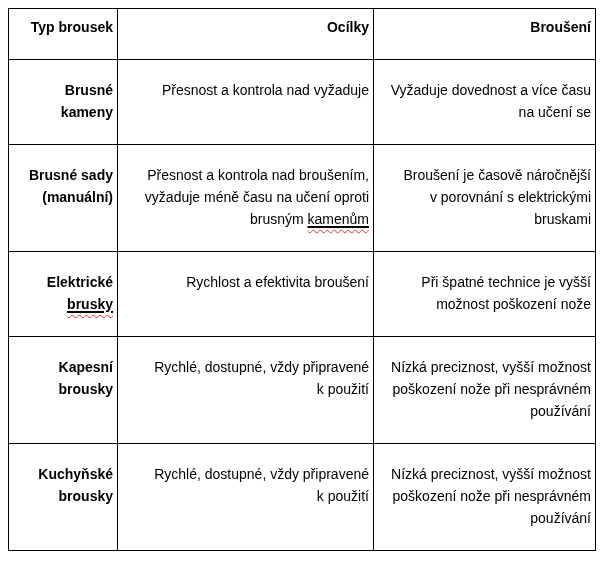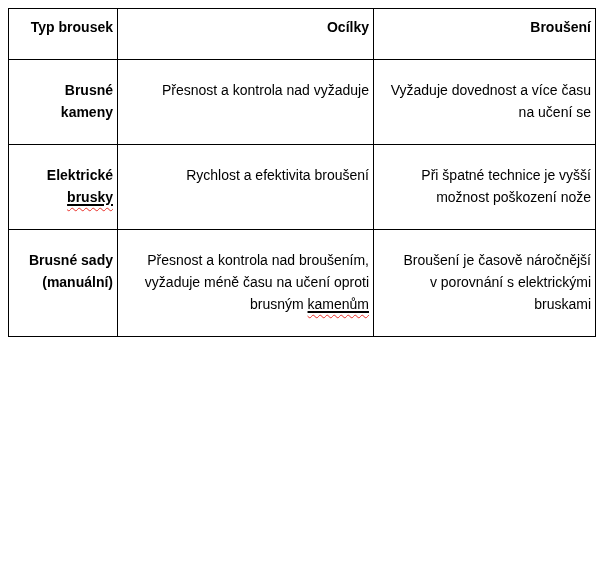--- a/index.html
+++ b/index.html
@@ -69,31 +69,49 @@
     </tr>
   </thead>
   <tbody>
     <tr style="height:76px">
       <td class="type-cell">Brusné
 kameny</td>
       <td>Přesnost a kontrola nad vyžaduje</td>
       <td>Vyžaduje dovednost a více času
 na učení se</td>
     </tr>
-    <tr style="height:76px">
-      <td class="type-cell"><span>Elektrické
-</span><span class="u-black"><span class="u-wavy">brusky</span></span></td>
-      <td>Rychlost a efektivita broušení</td>
-      <td>Při špatné technice je vyšší
-možnost poškození nože</td>
-    </tr>
     <tr style="height:92px">
       <td class="type-cell">Brusné sady
 (manuální)</td>
       <td><span>Přesnost a kontrola nad broušením,
 vyžaduje méně času na učení oproti
 brusným </span><span class="u-black"><span class="u-wavy">kamenům</span></span></td>
       <td>Broušení je časově náročnější
 v porovnání s elektrickými
 bruskami</td>
     </tr>
+    <tr style="height:76px">
+      <td class="type-cell"><span>Elektrické
+</span><span class="u-black"><span class="u-wavy">brusky</span></span></td>
+      <td>Rychlost a efektivita broušení</td>
+      <td>Při špatné technice je vyšší
+možnost poškození nože</td>
+    </tr>
+    <tr style="height:94px">
+      <td class="type-cell">Kapesní
+brousky</td>
+      <td>Rychlé, dostupné, vždy připravené
+k použití</td>
+      <td>Nízká preciznost, vyšší možnost
+poškození nože při nesprávném
+používání</td>
+    </tr>
+    <tr style="height:87px">
+      <td class="type-cell">Kuchyňské
+brousky</td>
+      <td>Rychlé, dostupné, vždy připravené
+k použití</td>
+      <td>Nízká preciznost, vyšší možnost
+poškození nože při nesprávném
+používání</td>
+    </tr>
   </tbody>
 </table>
 
 </body></html>

